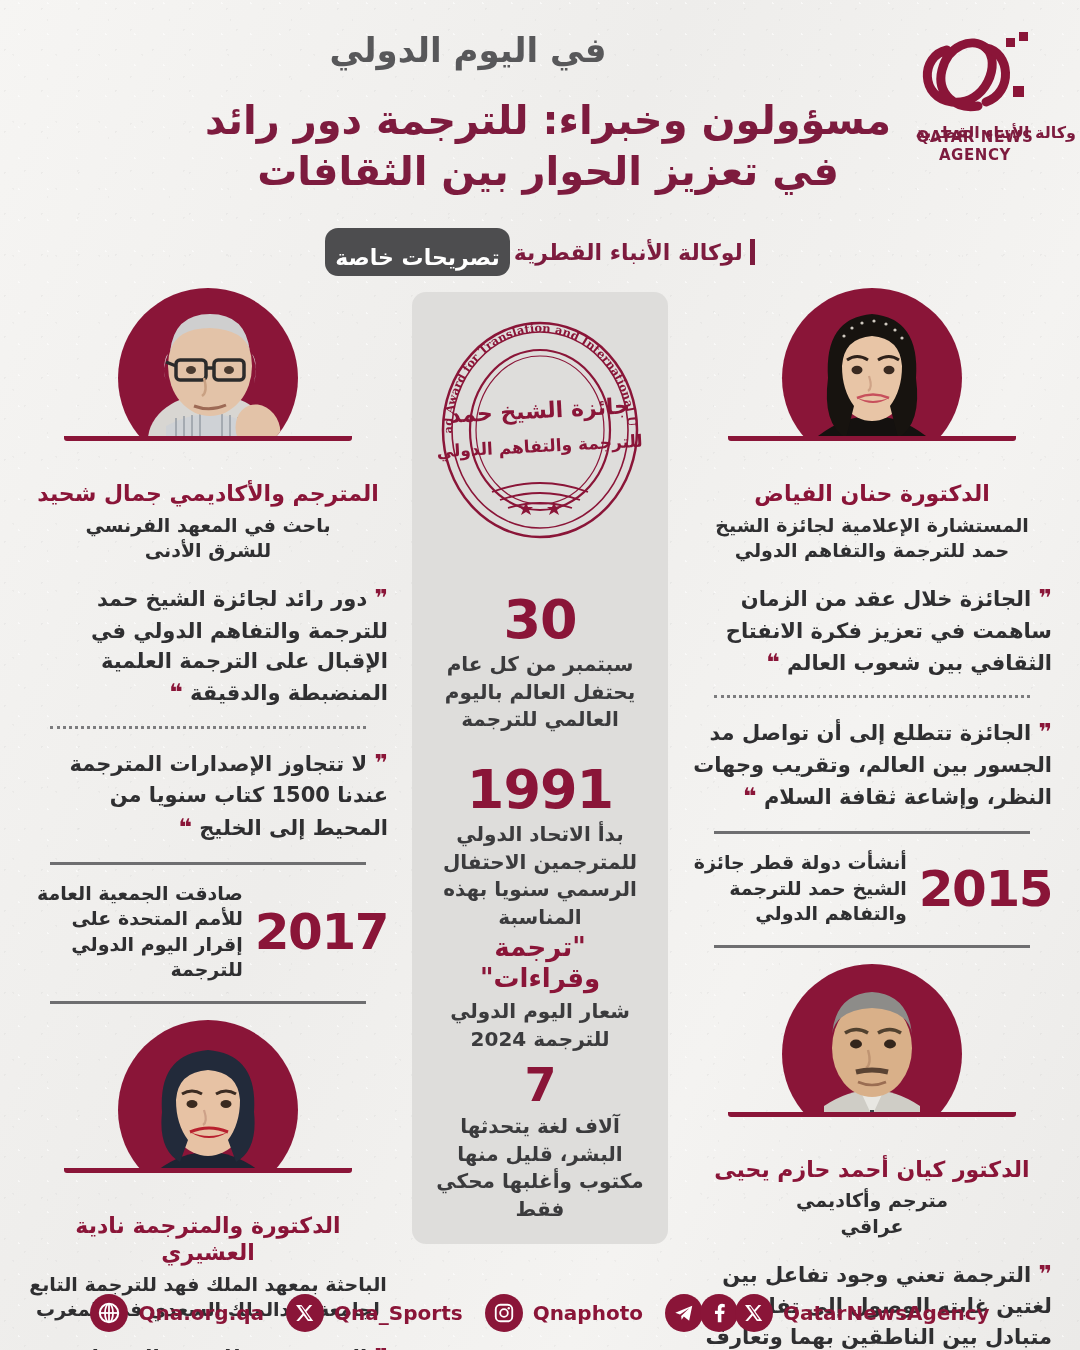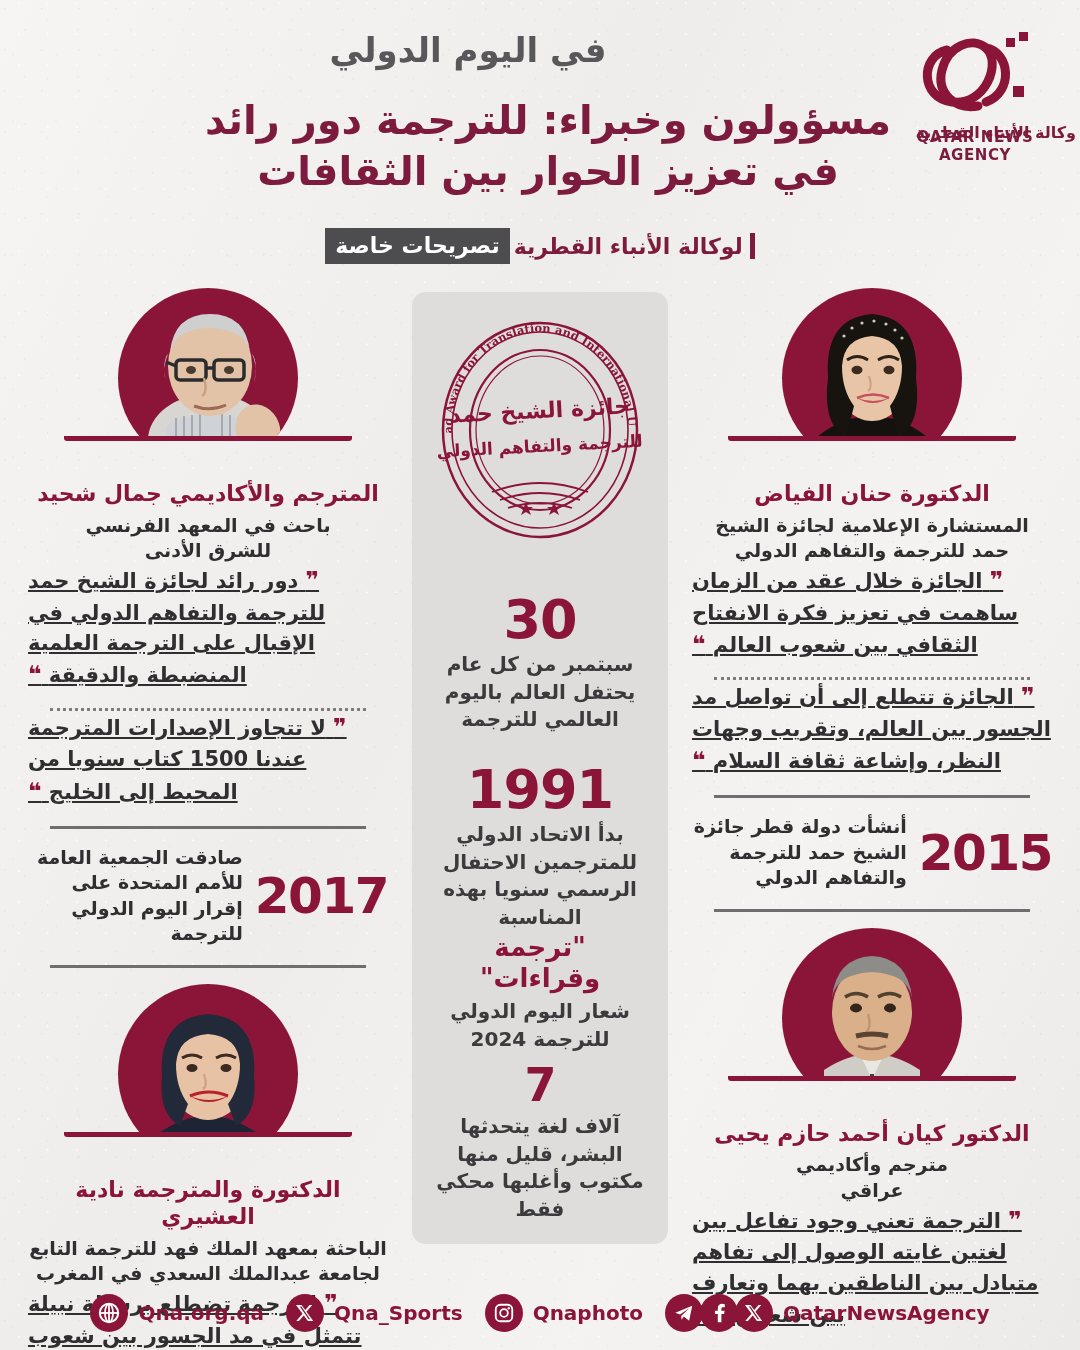--- a/index.html
+++ b/index.html
@@ -55,21 +55,22 @@
   }
   .badge-maroon {
     display: inline-block; vertical-align: middle;
     font-size: 22px; font-weight: 700; color: #7d1b3e;
     padding: 3px 4px;
   }
   .badge-dark {
     display: inline-block; vertical-align: middle;
     font-size: 22px; font-weight: 700; color: #ffffff;
     background: #4d4d4f;
-    padding: 5px 10px 6px 10px;
+    padding: 17px 10px 6px 10px;
+    border-radius: 13px;
   }
 
   
   .logo { position: absolute; top: 22px; right: 20px; width: 170px; height: 150px; }
   .logo svg { display: block; }
   .logo-ar {
     position: absolute; bottom: 30px; left: 16px; width: 100%;
     text-align: right; font-size: 16px; font-weight: 700; color: #7d1b3e;
   }
   .logo-en {
@@ -134,22 +135,22 @@
   .name {
     margin-top: 40px; text-align: center;
     font-size: 22px; font-weight: 800; color: #8a1538; line-height: 1.25;
   }
   .role {
     margin-top: 5px; text-align: center;
     font-size: 19px; font-weight: 700; color: #2f2f31; line-height: 1.36;
   }
 
   .quote {
-    text-align: left;
-    font-size: 21px; font-weight: 700; color: #2f2f31; line-height: 1.45; text-decoration: underline;
+    margin-top: 18px; text-align: right;
+    font-size: 21px; font-weight: 700; color: #2f2f31; line-height: 1.45;
   }
   .qm { color: #8a1538; font-weight: 900; font-size: 23px; }
 
   .div-dot {
     margin: 16px auto 0; width: 316px; height: 0;
     border-top: 3px dotted #7c7c7e;
   }
   .div-solid {
     margin: 18px auto 0; width: 316px; height: 3px;
     background: #6e6e70;

